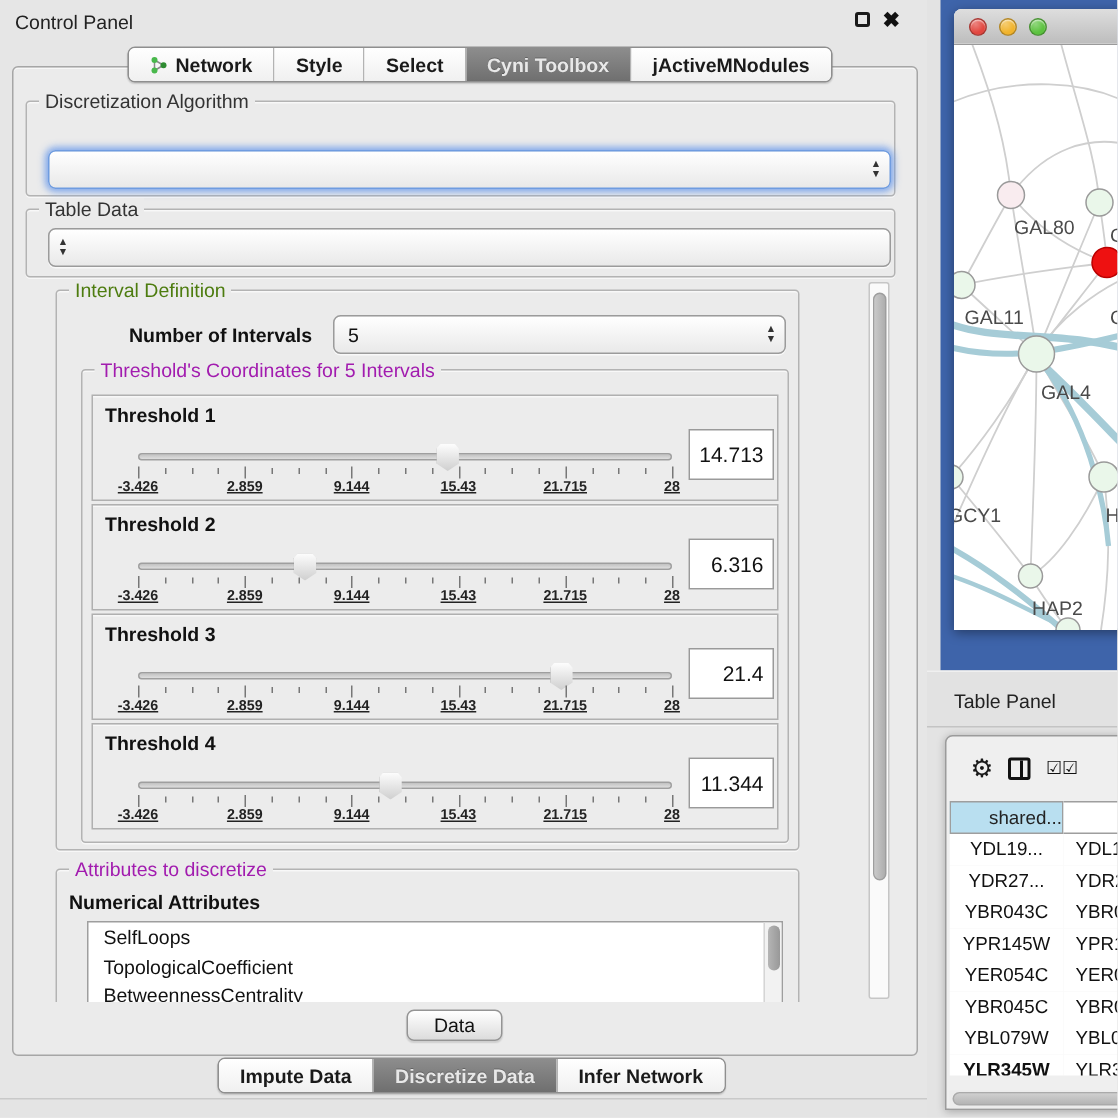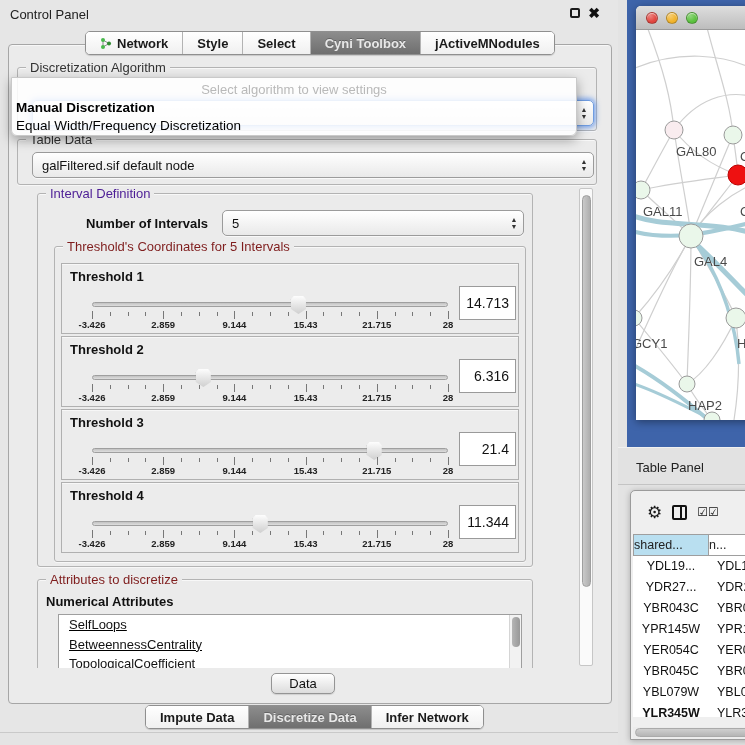--- a/index.html
+++ b/index.html
@@ -19,22 +19,22 @@
   .seg-tabs { position:absolute; display:flex; height:24px; border:1px solid #8f8f8f; border-radius:5px; overflow:hidden; background:#fff; box-shadow:0 1px 1px rgba(0,0,0,.15); }
   .seg { padding:0 14px; display:flex; align-items:center; gap:5px; font-size:13px; font-weight:600; color:#1a1a1a; background:linear-gradient(#ffffff,#f0f0f0); border-right:1px solid #b3b3b3; cursor:pointer; white-space:nowrap; }
   .seg:last-child { border-right:none; }
   .seg.sel { background:linear-gradient(#8d8d8d,#6f6f6f); color:#e8e8e8; text-shadow:0 -1px 0 rgba(0,0,0,.25); }
 
   .cp-content { position:absolute; left:8px; top:44px; width:604px; height:660px; background:#ebebeb; border:1px solid #a6a6a6; border-radius:4px; box-shadow:inset 0 1px 0 #f7f7f7; }
 
   
   .gbox { position:absolute; border:1px solid #b3b3b3; border-radius:3px; box-shadow:inset 0 1px 0 rgba(255,255,255,.65), 0 1px 0 rgba(255,255,255,.6); }
   .gbox-label { position:absolute; top:-8px; left:8px; background:#ebebeb; padding:0 4px; font-size:13px; color:#333; }
-  .gbox-label.green { color:#4c1d95; }
-  .gbox-label.blue { color:#7f1d1d; }
+  .gbox-label.green { color:#4d7c0f; }
+  .gbox-label.blue { color:#a21caf; }
 
   
   .combo { position:absolute; height:26px; border:1px solid #9b9b9b; border-radius:5px; background:linear-gradient(#ffffff,#e9e9e9); display:flex; align-items:center; cursor:pointer; box-shadow:0 1px 0 rgba(255,255,255,.7); }
   .combo.focused { border-color:#6f9ce0; box-shadow:0 0 5px 2px rgba(100,150,235,.8); }
   .combo .cv { flex:1; padding-left:9px; font-size:13px; color:#111; overflow:hidden; white-space:nowrap; }
   .combo .arrows { width:18px; display:flex; flex-direction:column; align-items:center; justify-content:center; gap:1px; font-size:7px; color:#333; line-height:6px; }
 
   
   .dd-popup { position:absolute; left:2px; top:32px; width:566px; height:59px; background:rgba(255,255,255,.87); border:1px solid #c9c9c9; border-radius:0 0 6px 6px; box-shadow:0 4px 12px rgba(0,0,0,.35); z-index:60; }
   .dd-hint { position:absolute; top:4px; left:0; width:100%; text-align:center; font-size:13px; color:#b9b9b9; }
@@ -48,25 +48,25 @@
 
   
   .thr-row { position:absolute; left:6px; width:458px; height:71px; border:1px solid #b0b0b0; background:#ececec; box-shadow:inset 0 1px 0 rgba(255,255,255,.6);padding-left:42px; }
   .thr-label { position:absolute; left:8px; top:5px; font-size:13px; font-weight:bold; color:#111; }
   .sl-track { position:absolute; left:30px; top:38px; width:356px; height:5px; border:1px solid #9f9f9f; border-radius:3px; background:linear-gradient(#c2c2c2,#dedede); cursor:pointer; }
   .sl-thumb { position:absolute; top:-7px; width:15px; height:18px; background:linear-gradient(#fdfdfd,#cfcfcf); clip-path:polygon(50% 100%, 0 72%, 0 18%, 18% 0, 82% 0, 100% 18%, 100% 72%); filter:drop-shadow(0 0 1px #8a8a8a); cursor:pointer; }
   .ticks { position:absolute; left:30px; top:47px; width:356px; height:8px; }
   .tick { position:absolute; top:0; width:1px; background:#777; }
   .tick.major { height:8px; } .tick.minor { height:4px; top:1px; }
   .tlabels { position:absolute; left:30px; top:55px; width:356px; height:12px; }
-  .tlabel { position:absolute; transform:translateX(-50%); font-size:9.5px; font-weight:bold; color:#222; white-space:nowrap; }
+  .tlabel { position:absolute; transform:translateX(-50%); font-size:9.5px; font-weight:bold; color:#222; white-space:nowrap;text-decoration:underline; }
   .thr-value { position:absolute; left:397px; top:22px; width:57px; height:34px; border:1px solid #9a9a9a; background:#fff; font-size:14px; color:#111; text-align:right; padding-right:6px; font-family:"Liberation Sans", sans-serif; }
 
   
-  .attr-list { position:absolute; left:20px; top:34px; width:464px; height:72px; background:#fff; border:1px solid #9e9e9e; overflow:hidden;text-decoration:underline; }
+  .attr-list { position:absolute; left:20px; top:34px; width:464px; height:72px; background:#fff; border:1px solid #9e9e9e; overflow:hidden; }
   .attr-item { font-size:13px; color:#111; padding-left:10px; line-height:19.5px; cursor:pointer; white-space:nowrap; }
   .list-scroll { position:absolute; right:0; top:0; width:12px; height:100%; background:#f2f2f2; border-left:1px solid #d5d5d5; }
   .list-scroll .thumb { position:absolute; left:2px; top:2px; width:8px; height:30px; background:linear-gradient(90deg,#b5b5b5,#989898); border-radius:4px; cursor:pointer; }
 
   .apply-btn { position:absolute; left:262px; top:628px; width:64px; height:21px; border:1px solid #949494; border-radius:5px; background:linear-gradient(#ffffff,#dcdcdc); font-size:13px; color:#111; text-align:center; line-height:19px; cursor:pointer; box-shadow:0 1px 1px rgba(0,0,0,.12); }
 
   
   .right-side { position:absolute; left:618px; top:0; width:127px; height:745px; background:#e3e3e3; overflow:hidden; }
   .mdi { position:absolute; left:9px; top:0; width:118px; height:447px; background:#3e64aa; }
   .net-window { position:absolute; left:9px; top:6px; width:120px; height:414px; background:#fff; border-radius:5px 5px 0 0; box-shadow:0 2px 8px rgba(0,0,0,.4); }
@@ -78,21 +78,21 @@
   .tp-bar span { position:absolute; left:18px; top:12px; font-size:13px; color:#222; }
 
   .table-window { position:absolute; left:12px; top:490px; width:130px; height:250px; background:#efefef; border:1px solid #9b9b9b; border-radius:5px 5px 0 0; box-shadow:0 1px 6px rgba(0,0,0,.25); overflow:hidden; }
   .tp-toolbar { position:absolute; left:0; top:0; width:100%; height:42px; display:flex; align-items:center; gap:10px; padding-left:16px; }
   .gear { font-size:17px; color:#1a1a1a; cursor:pointer; line-height:17px; }
   .col-icon { width:15px; height:15px; border:2px solid #111; border-radius:2px; position:relative; cursor:pointer; }
   .col-icon::after { content:""; position:absolute; left:50%; top:0; width:2px; height:100%; background:#111; }
   .chk-icons { font-size:12px; color:#111; letter-spacing:0px; cursor:pointer; }
   .tp-grid { position:absolute; left:2px; top:43px; width:200px; height:183px; overflow:hidden; }
   .tp-hrow, .tp-row { display:flex; }
-  .tp-hcell { height:22px; font-size:12.5px; color:#222; text-align:left; line-height:21px; border:1px solid #9e9e9e; border-left:none; background:#fff; cursor:pointer; overflow:hidden; white-space:nowrap; }
+  .tp-hcell { height:22px; font-size:12.5px; color:#222; text-align:right; line-height:21px; border:1px solid #9e9e9e; border-left:none; background:#fff; cursor:pointer; overflow:hidden; white-space:nowrap; }
   .tp-hcell:first-child { border-left:1px solid #9e9e9e; background:#b9dff0; }
   .tp-cell { height:21px; font-size:12.5px; color:#111; line-height:21px; background:#fff; overflow:hidden; white-space:nowrap; cursor:default; }
   .tp-cell.c1 { text-align:center; }
   .tp-cell.c2 { padding-left:8px; }
   .tp-hscroll { position:absolute; left:2px; top:236px; width:126px; height:12px; background:#ececec; }
   .tp-hscroll .thumb { position:absolute; left:2px; top:1px; width:118px; height:9px; border-radius:5px; background:linear-gradient(#cfcfcf,#b5b5b5); border:1px solid #aaa; cursor:pointer; }
 
   .bold { font-weight:bold; }
 </style>
 </head>
@@ -139,30 +139,24 @@
         <span class="gbox-label">Discretization Algorithm</span>
         <div class="combo focused" style="left:14px; top:32px; width:562px;">
           <span class="cv"></span>
           <span class="arrows">
               <span>▲</span>
               <span>▼</span>
             </span>
         </div>
       </div>
 
-      <div class="dd-popup">
-        <div class="dd-hint">Select algorithm to view settings</div>
-        <div class="dd-item b" style="top:22px;">Manual Discretization</div>
-        <div class="dd-item" style="top:40px;">Equal Width/Frequency Discretization</div>
-      </div>
 
       <div class="gbox" style="left:8px; top:94px; width:580px; height:46px;">
         <span class="gbox-label">Table Data</span>
         <div class="combo" style="left:14px; top:12px; width:562px;">
-          <span class="cv">galFiltered.sif default node</span>
           <span class="arrows">
               <span>▲</span>
               <span>▼</span>
             </span>
         </div>
       </div>
 
       <div class="scroll-clip">
 
         <div class="gbox" style="left:22px; top:6px; width:496px; height:374px;">
@@ -334,22 +328,22 @@
               </div>
           </div>
         </div>
 
         <div class="gbox" style="left:22px; top:392px; width:496px; height:110px;">
           <span class="gbox-label blue">Attributes to discretize</span>
           <span class="bold" style="position:absolute; left:8px; top:14px; font-size:13px; color:#111;">Numerical Attributes</span>
           <div class="attr-list">
             <div id="attrItems">
                 <div class="attr-item">SelfLoops</div>
+                <div class="attr-item">TopologicalCoefficient</div>
                 <div class="attr-item">BetweennessCentrality</div>
-                <div class="attr-item">TopologicalCoefficient</div>
               </div>
             <div class="list-scroll">
                 <div class="thumb"></div>
               </div>
           </div>
         </div>
       </div>
 
       <div class="vscroll">
         <div class="thumb"></div>

